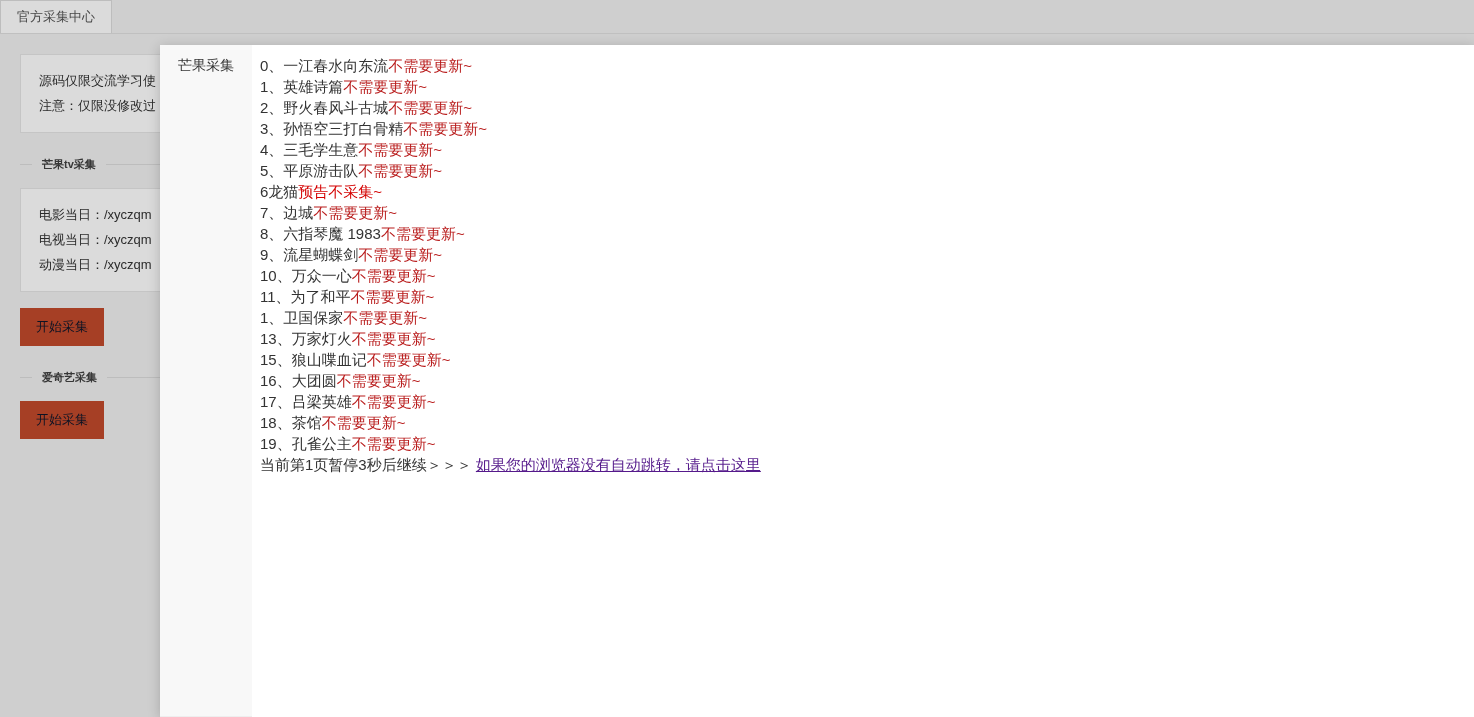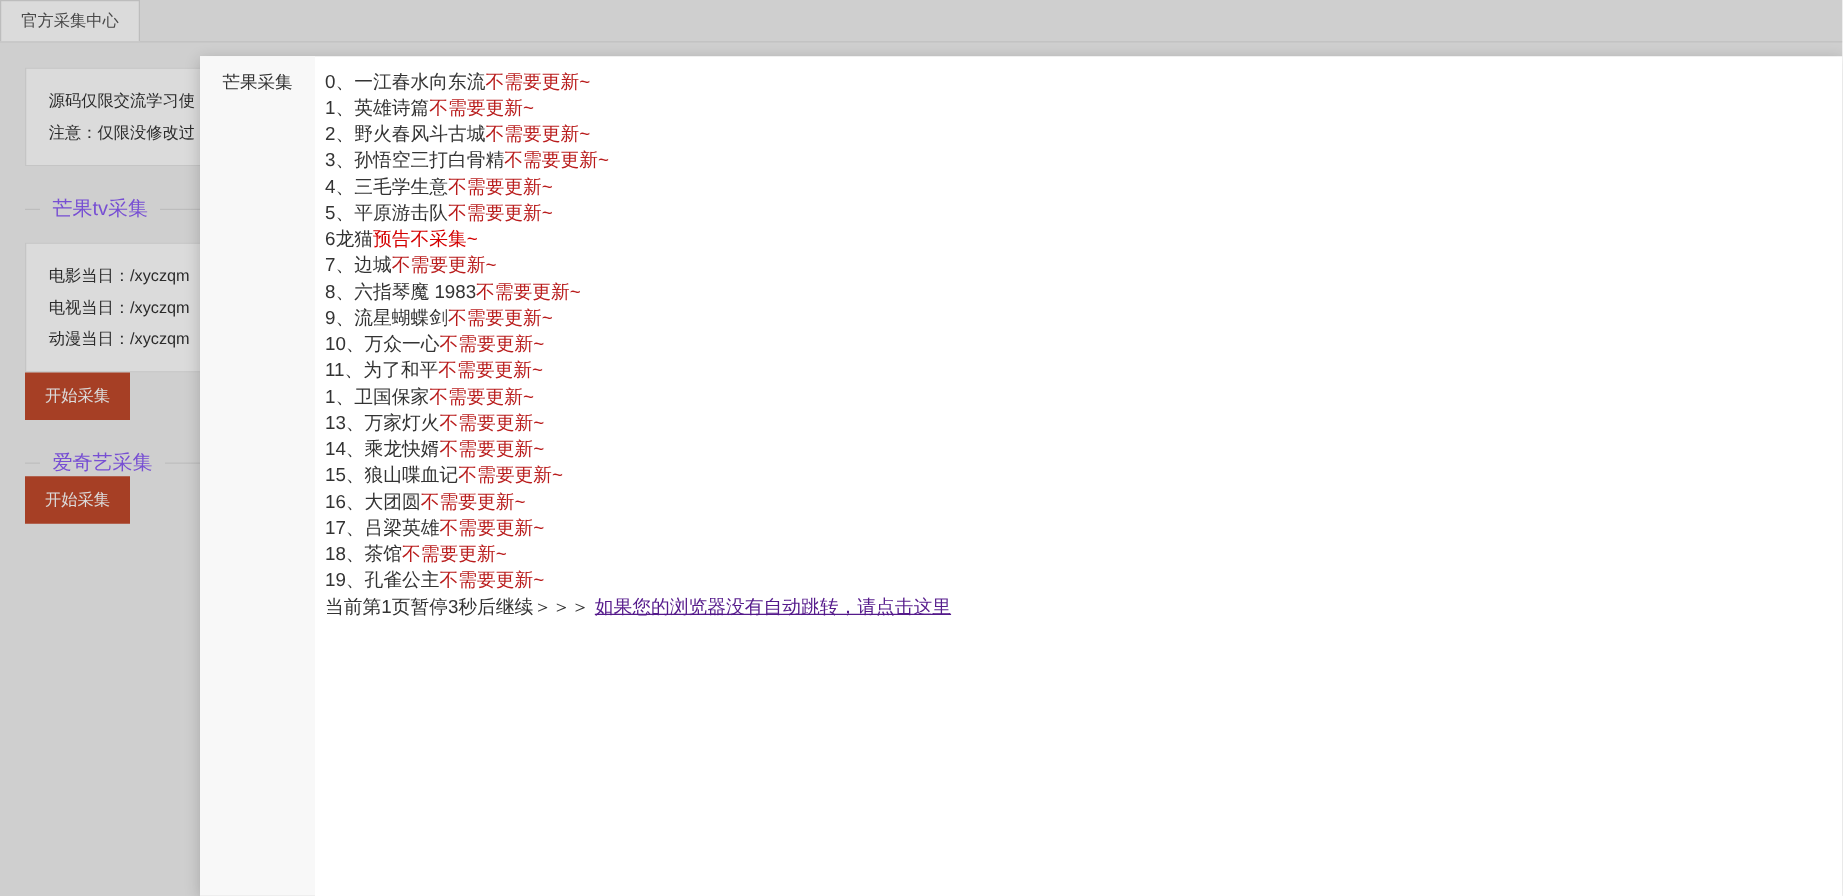--- a/index.html
+++ b/index.html
@@ -47,38 +47,40 @@
     }
     fieldset {
       border: none;
       border-top: 1px solid #ddd;
       margin-top: 24px;
       padding-top: 0;
     }
     legend {
       padding: 0 10px;
       margin-left: 12px;
-      font-size: 16px;
-      color: #8b5cf6;
+      font-size: 11px;
+      color: #404040;
+      font-weight: bold;
     }
     .link-box {
       background: #fff;
       border: 1px solid #e6e6e6;
       padding: 14px 18px;
       margin-top: 16px;
       line-height: 1.9;
       font-size: 13px;
       color: #333;
     }
     .btn {
       background: #c24a2c;
-      color: #ffffff;
+      color: #0f172a;
       border: none;
       padding: 10px 16px;
       font-size: 13px;
+      margin-top: 16px;
       cursor: pointer;
     }
     .modal {
       position: absolute;
       left: 160px;
       top: 45px;
       right: 0;
       bottom: 0;
       background: #fff;
       z-index: 20;
@@ -151,21 +153,20 @@
         <div class="log-line"><span>4、</span><span>三毛学生意</span><span class="green">不需要更新~</span></div>
         <div class="log-line"><span>5、</span><span>平原游击队</span><span class="green">不需要更新~</span></div>
         <div class="log-line"><span>6</span><span>龙猫</span><span class="red">预告不采集~</span></div>
         <div class="log-line"><span>7、</span><span>边城</span><span class="green">不需要更新~</span></div>
         <div class="log-line"><span>8、</span><span>六指琴魔 1983</span><span class="green">不需要更新~</span></div>
         <div class="log-line"><span>9、</span><span>流星蝴蝶剑</span><span class="green">不需要更新~</span></div>
         <div class="log-line"><span>10、</span><span>万众一心</span><span class="green">不需要更新~</span></div>
         <div class="log-line"><span>11、</span><span>为了和平</span><span class="green">不需要更新~</span></div>
         <div class="log-line"><span>1、</span><span>卫国保家</span><span class="green">不需要更新~</span></div>
         <div class="log-line"><span>13、</span><span>万家灯火</span><span class="green">不需要更新~</span></div>
-        <div class="log-line"><span>14、</span><span>乘龙快婿</span><span class="green">不需要更新~</span></div>
         <div class="log-line"><span>15、</span><span>狼山喋血记</span><span class="green">不需要更新~</span></div>
         <div class="log-line"><span>16、</span><span>大团圆</span><span class="green">不需要更新~</span></div>
         <div class="log-line"><span>17、</span><span>吕梁英雄</span><span class="green">不需要更新~</span></div>
         <div class="log-line"><span>18、</span><span>茶馆</span><span class="green">不需要更新~</span></div>
         <div class="log-line"><span>19、</span><span>孔雀公主</span><span class="green">不需要更新~</span></div>
       </div>
     <div class="log-line footer-line">
       <span>当前第1页暂停3秒后继续＞＞＞ </span>
       <a class="jump-link">如果您的浏览器没有自动跳转，请点击这里</a>
     </div>

